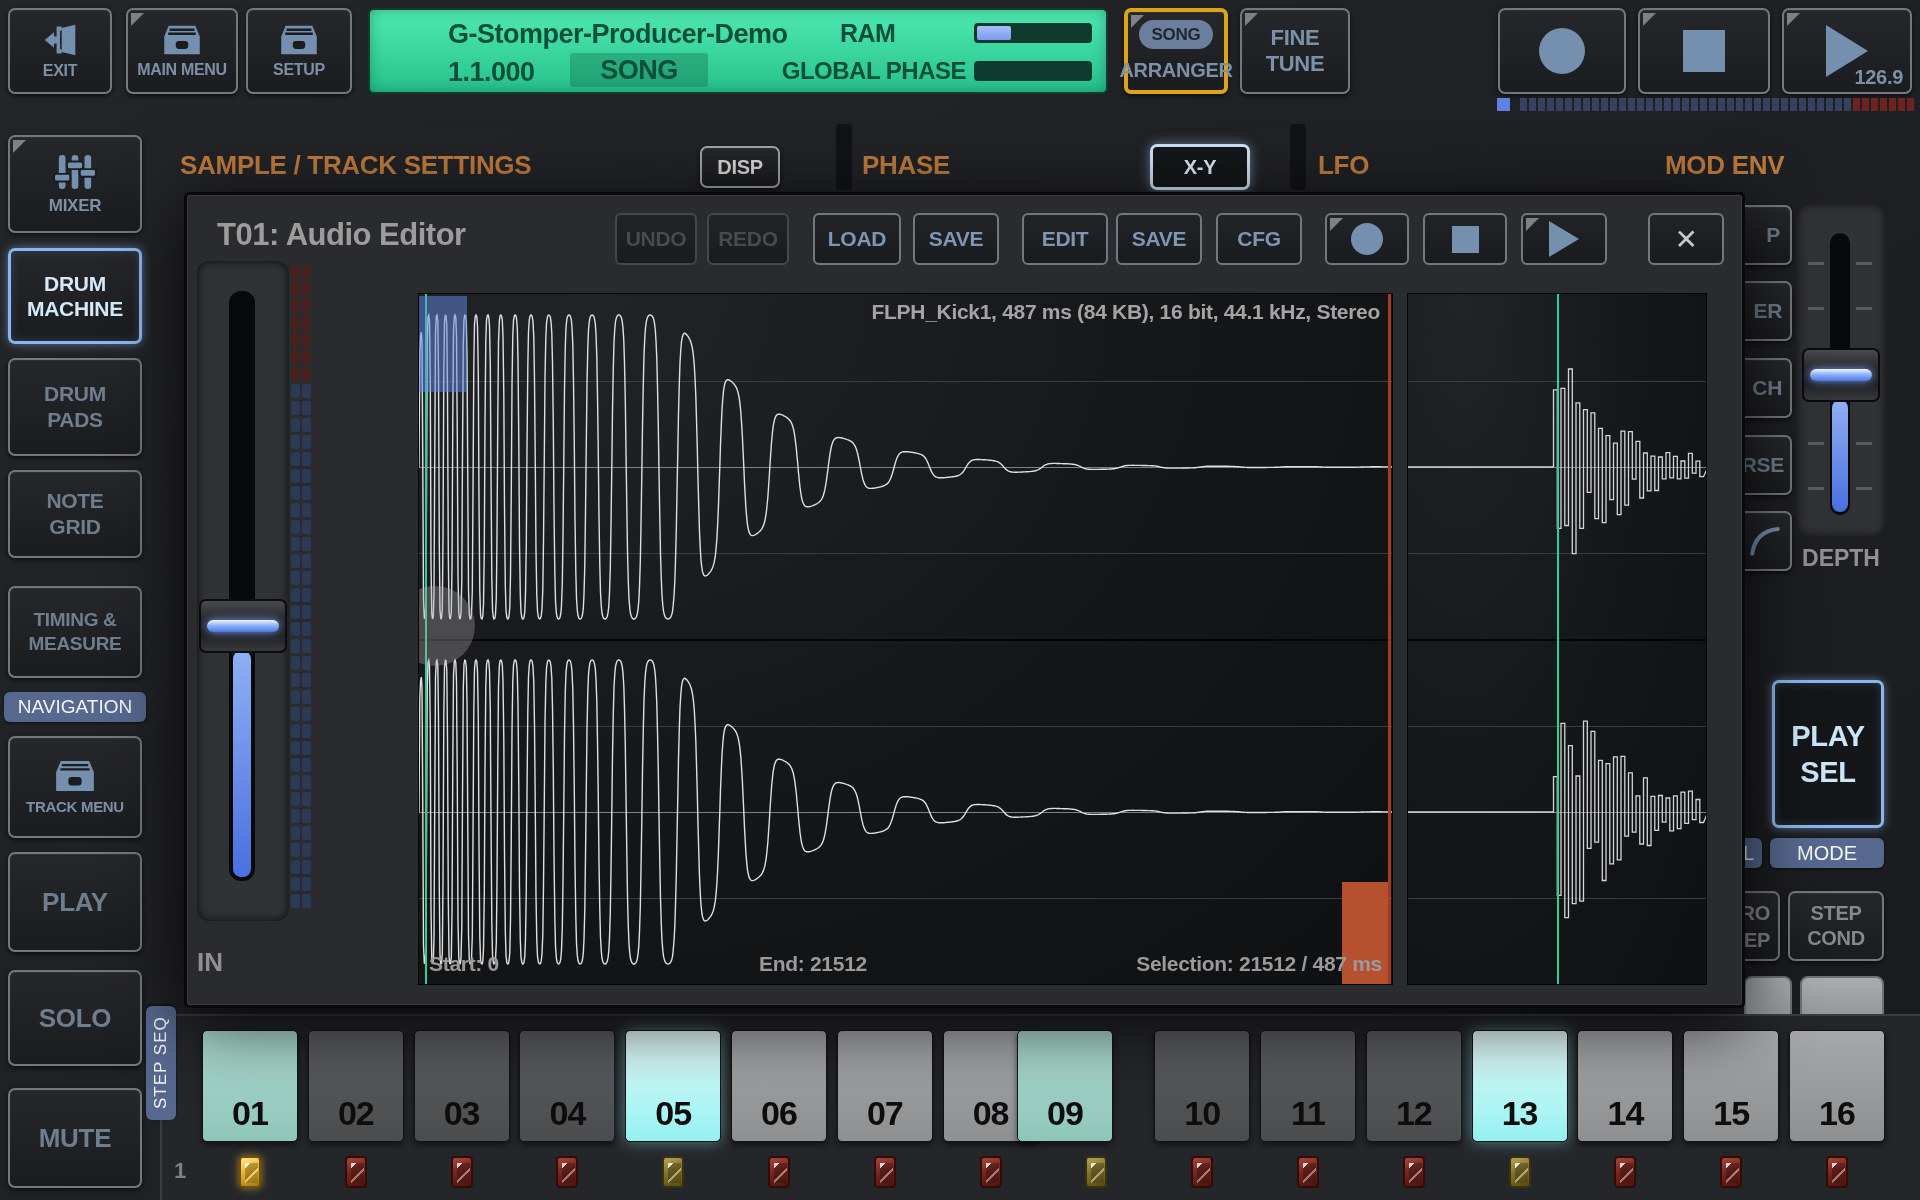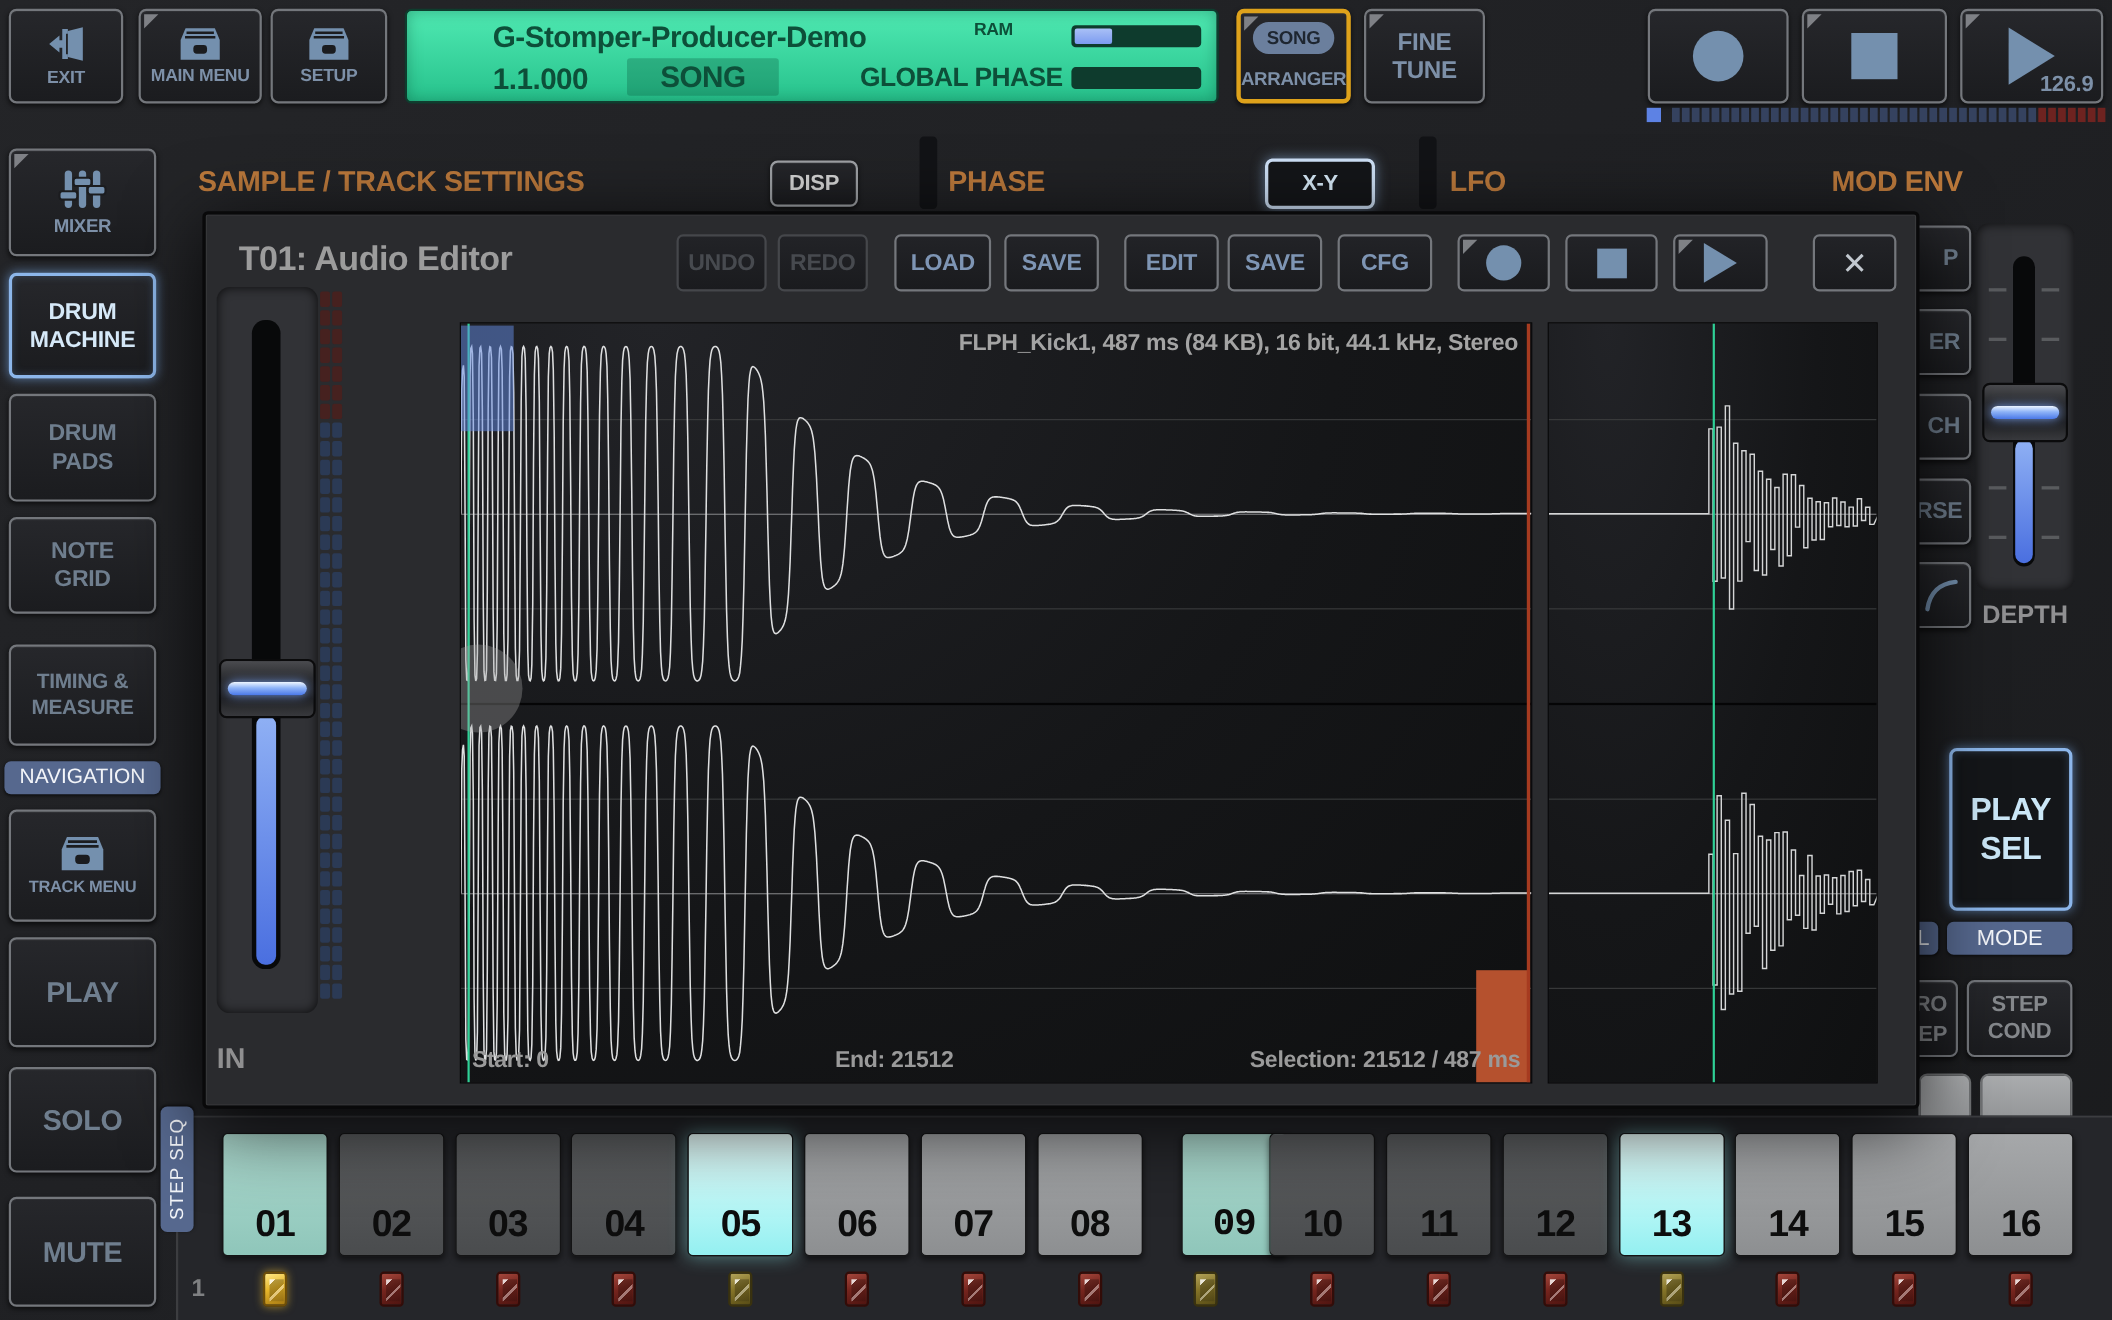--- a/index.html
+++ b/index.html
@@ -102,31 +102,31 @@
         </svg></span>
     <span>SETUP</span>
   </div>
 
   <div class="gdisp">
     <span class="gtxt" style="left:78px;top:9px">G-Stomper-Producer-Demo</span>
     <span class="gtxt" style="left:78px;top:47px">1.1.000</span>
     <div style="position:absolute;left:200px;top:43px;width:138px;height:34px;background:rgba(8,80,55,.28);border-radius:3px;display:flex;align-items:center;justify-content:center">
       <span class="gtxt" style="position:static">SONG</span>
     </div>
-    <span class="gtxt" style="left:470px;top:9px;width:126px;text-align:center;font-size:16px">RAM</span>
+    <span class="gtxt" style="left:470px;top:9px;width:126px;text-align:left;font-size:25px">RAM</span>
     <div class="gbar" style="left:604px;top:13px">
         <div class="fill" style="width:34px"></div>
       </div>
     <span class="gtxt" style="left:380px;top:47px;width:216px;text-align:right;font-size:24px">GLOBAL PHASE</span>
     <div class="gbar" style="left:604px;top:51px"></div>
   </div>
 
   <div class="btn corner" style="left:1124px;top:8px;width:104px;height:86px;border:4px solid #dea21b;justify-content:space-between;padding:8px 0">
     <span style="background:#6b7f9d;border-radius:16px;width:74px;height:29px;display:flex;align-items:center;justify-content:center;color:#1e2630;font-size:17px">SONG</span>
-    <span style="font-size:17px">ARRANGER</span>
+    <span style="font-size:20px">ARRANGER</span>
   </div>
   <div class="btn corner" style="left:1240px;top:8px;width:110px;height:86px;font-size:22px;line-height:1.2;padding:0 14px">
     <span>FINE TUNE</span>
   </div>
 
   <div class="btn" style="left:1498px;top:8px;width:128px;height:86px">
     <div class="shape-circle" style="width:46px;height:46px"></div>
   </div>
   <div class="btn corner" style="left:1638px;top:8px;width:132px;height:86px">
     <div class="shape-square" style="width:42px;height:42px"></div>
@@ -314,21 +314,21 @@
       </div>
       <div class="step-pad sh-light" style="left: 731px;">
         <div class="step-num">06</div>
       </div>
       <div class="step-pad sh-light" style="left: 836.8px;">
         <div class="step-num">07</div>
       </div>
       <div class="step-pad sh-light" style="left: 942.6px;">
         <div class="step-num">08</div>
       </div>
-      <div class="step-pad sh-teal" style="left: 1074px; font-family: Liberation Mono, monospace;">
+      <div class="step-pad sh-teal" style="left: 1017px;">
         <div class="step-num">09</div>
       </div>
       <div class="step-pad sh-dark" style="left: 1154.2px;">
         <div class="step-num">10</div>
       </div>
       <div class="step-pad sh-dark" style="left: 1260px;">
         <div class="step-num">11</div>
       </div>
       <div class="step-pad sh-dark" style="left: 1365.8px;">
         <div class="step-num">12</div>

